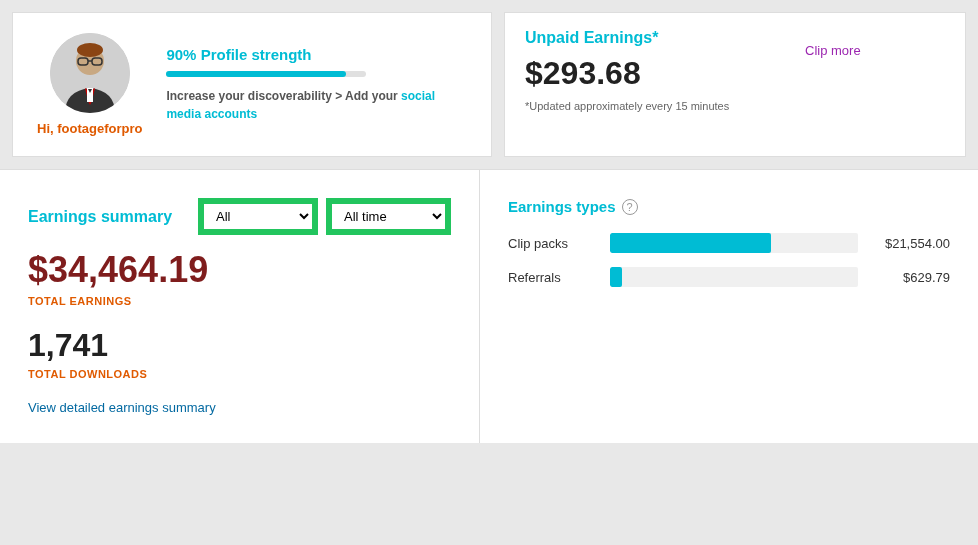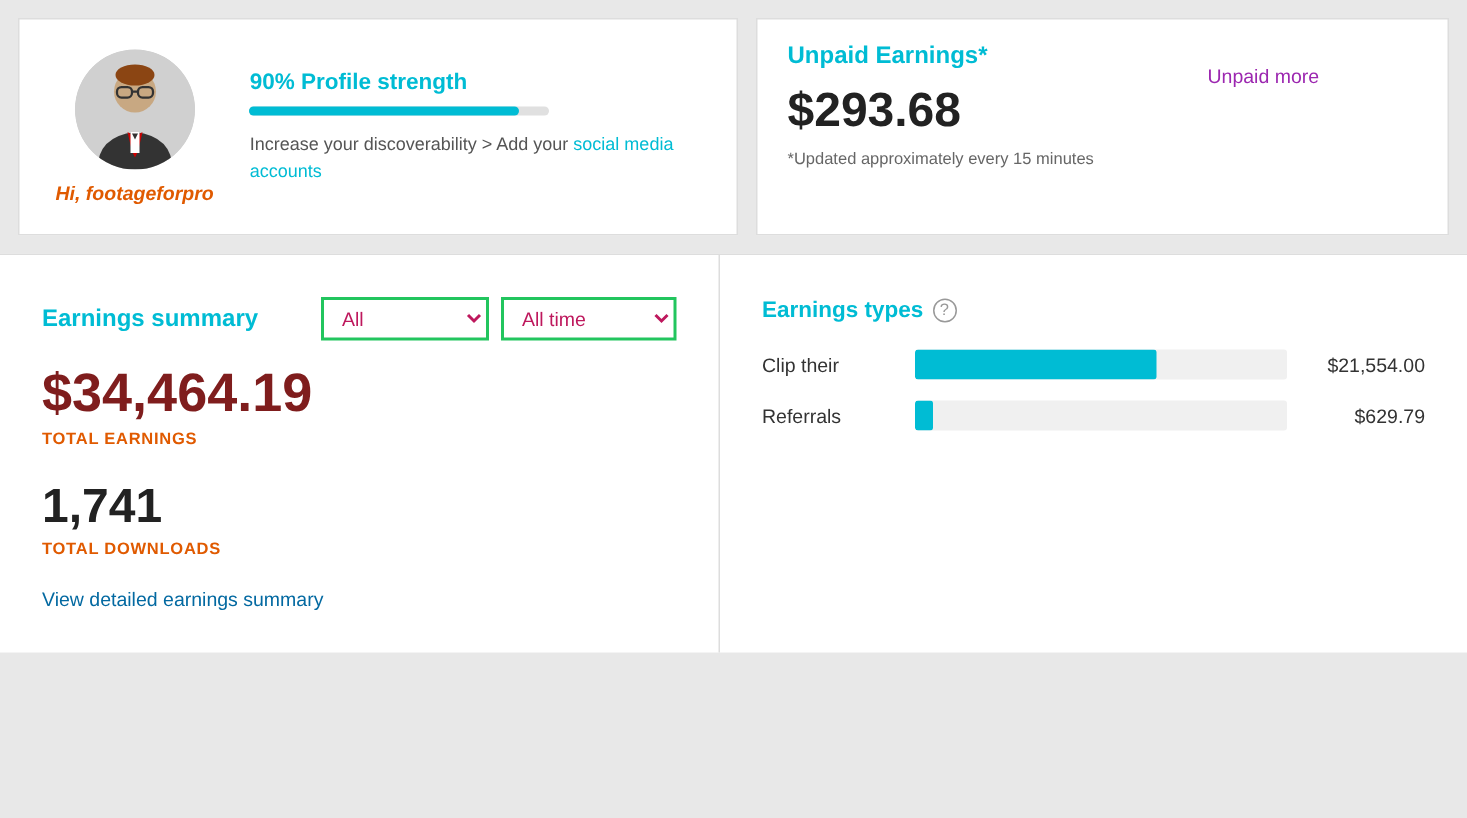--- a/index.html
+++ b/index.html
@@ -46,21 +46,20 @@
       display: flex;
       align-items: center;
       justify-content: center;
     }
 
     .greeting {
       color: #e05a00;
       font-size: 13px;
       font-weight: bold;
       text-align: center;
-      font-style: italic;
     }
 
     .profile-strength-section {
       flex: 1;
     }
 
     .strength-label {
       color: #00bcd4;
       font-size: 15px;
       font-weight: bold;
@@ -78,20 +77,21 @@
     .progress-bar-fill {
       background: #00bcd4;
       height: 6px;
       border-radius: 3px;
     }
 
     .discoverability-text {
       font-size: 12px;
       color: #555;
       line-height: 1.5;
+      font-weight: bold;
     }
 
     .discoverability-text a {
       color: #00bcd4;
       text-decoration: none;
     }
 
     .earnings-unpaid-card {
       background: #fff;
       border: 1px solid #ddd;
@@ -166,25 +166,25 @@
       color: #00bcd4;
       font-weight: bold;
     }
 
     .filter-controls {
       display: flex;
       gap: 8px;
     }
 
     .filter-select {
-      border: 2px solid #22c55e;
+      border: 6px solid #22c55e;
       background: #fff;
       padding: 4px 20px 4px 8px;
       font-size: 13px;
-      color: #be185d;
+      color: #000000;
       cursor: pointer;
       appearance: auto;
     }
 
     .total-earnings-amount {
       font-size: 36px;
       font-weight: bold;
       color: #7f1d1d;
       margin-bottom: 4px;
     }
@@ -324,21 +324,21 @@
     </div>
   </div>
 
   <div class="earnings-unpaid-card">
     <div class="unpaid-left">
       <div class="unpaid-title">Unpaid Earnings*</div>
       <div class="unpaid-amount">$293.68</div>
       <div class="unpaid-note">*Updated approximately every 15 minutes</div>
     </div>
     <div class="unpaid-right">
-      <a href="#" class="learn-more-link">Unpaid more</a>
+      <a href="#" class="learn-more-link">Clip more</a>
     </div>
   </div>
 </div>
 
 <div class="main-section">
 
   <div class="earnings-left">
     <div class="earnings-summary-header">
       <div class="earnings-summary-title">Earnings summary</div>
       <div class="filter-controls">
@@ -367,21 +367,21 @@
 
   <div class="earnings-right">
     <div class="earnings-types-header">
       <div class="earnings-types-title">Earnings types</div>
       <div class="help-icon">?</div>
     </div>
 
     <div id="earnings-rows">
 
         <div class="earnings-type-row">
-      <div class="type-label">Clip their</div>
+      <div class="type-label">Clip packs</div>
       <div class="bar-container">
         <div class="bar-fill" style="width: 65%"></div>
       </div>
       <div class="type-amount">$21,554.00</div>
     </div>
         <div class="earnings-type-row">
       <div class="type-label">Referrals</div>
       <div class="bar-container">
         <div class="bar-fill" style="width: 5%"></div>
       </div>

